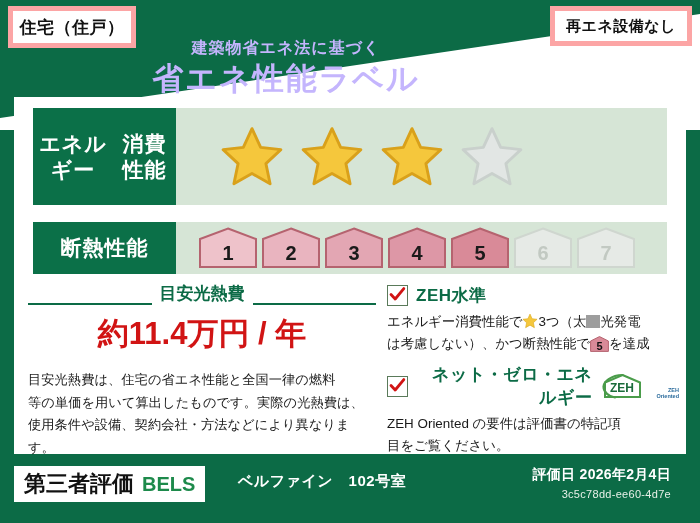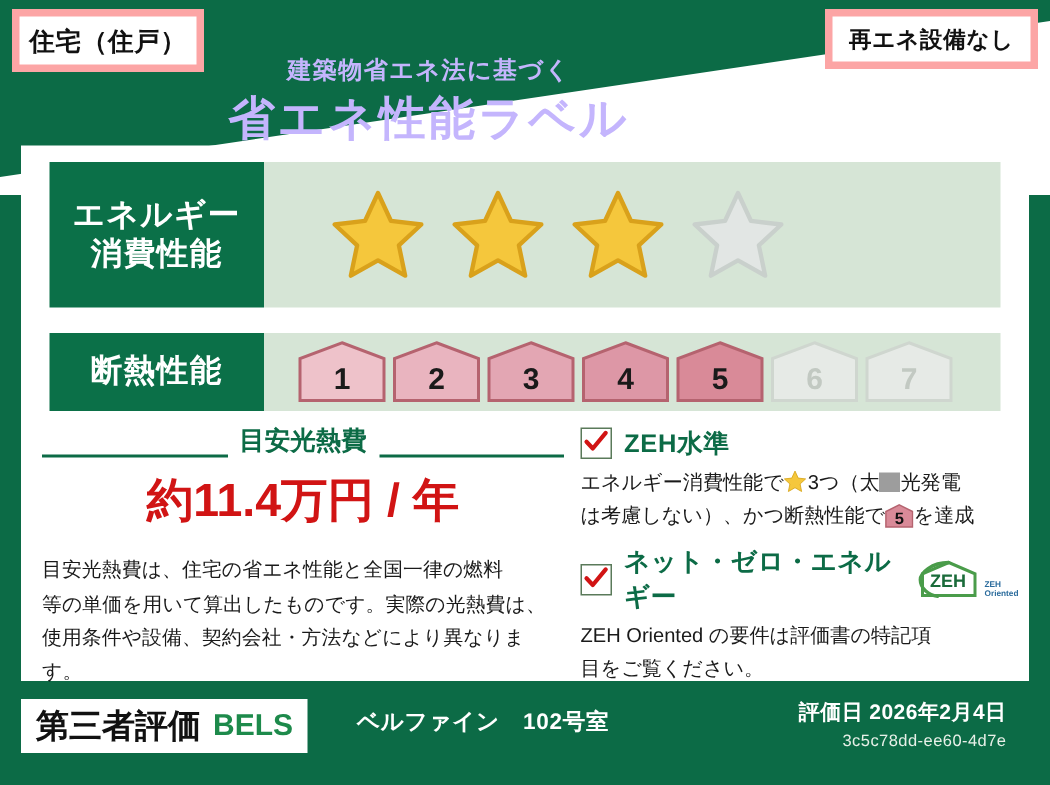--- a/index.html
+++ b/index.html
@@ -30,21 +30,21 @@
     position:absolute;left:0;top:40px;width:572px;text-align:center;
     color:#c4b5fd;
   }
   .title-sub{font-size:16px;font-weight:bold;letter-spacing:1px;line-height:1;}
   .title-main{font-size:31px;font-weight:bold;letter-spacing:2px;margin-top:7px;line-height:1;}
 
   
   .perf-row{position:absolute;display:flex;align-items:stretch;}
   .perf-label{
     background:#0b7048;color:#fff;font-weight:bold;
-    display:flex;flex-direction:column;align-items:center;justify-content:center;
+    display:flex;flex-direction:row;align-items:center;justify-content:center;
     text-align:center;letter-spacing:1px;line-height:1.22;
   }
   .perf-body{
     background:#d6e5d6;flex:1;display:flex;align-items:center;
   }
 
   
   .row-energy{left:33px;top:108px;width:634px;height:97px;}
   .row-energy .perf-label{width:143px;font-size:21px;}
   .stars{display:flex;align-items:center;gap:14px;padding-left:43px;}
@@ -75,36 +75,36 @@
     text-align:center;color:#d11414;font-weight:bold;font-size:31px;
     margin-top:13px;letter-spacing:0px;line-height:1;
   }
   .cost-note{
     margin-top:20px;font-size:13.2px;color:#1a1a1a;line-height:1.72;
     letter-spacing:0.1px;
   }
 
   .zeh-block{position:absolute;left:373px;top:2px;width:292px;}
   .zeh-item{margin-bottom:9px;}
-  .zeh-head{display:flex;align-items:center;gap:8px;}
+  .zeh-head{display:flex;align-items:center;gap:8px;text-align:right;}
   .chk{
     width:19px;height:19px;border:1.6px solid #5a7a5a;background:#fff;
     position:relative;flex:0 0 auto;
   }
   .chk svg{position:absolute;left:1px;top:0px;}
   .zeh-title{font-size:17px;font-weight:bold;color:#0c6b46;letter-spacing:0.5px;}
   .zeh-text{font-size:13.4px;color:#1a1a1a;line-height:1.62;margin-top:4px;}
   .inline-star{display:inline-block;vertical-align:-3px;width:16px;height:16px;}
   .inline-house{display:inline-block;vertical-align:-4px;width:19px;height:16px;position:relative;}
   .inline-house span{
     position:absolute;left:0;right:0;bottom:0px;text-align:center;
     font-size:11px;font-weight:bold;color:#111;line-height:1;
   }
   .redact{display:inline-block;width:14px;height:13px;background:#9d9d9d;vertical-align:-2px;}
-  .zeh-logo{display:inline-flex;align-items:flex-end;gap:2px;vertical-align:-7px;margin-left:2px;}
+  .zeh-logo{display:inline-flex;align-items:flex-end;gap:12px;vertical-align:-7px;margin-left:2px;}
 
   
   .footer{position:absolute;left:0;top:458px;width:685px;height:65px;}
   .bels-badge{
     position:absolute;left:14px;top:8px;height:36px;background:#fff;
     display:flex;align-items:center;padding:0 10px;gap:8px;
   }
   .bels-jp{font-size:22px;font-weight:bold;color:#111;letter-spacing:0px;}
   .bels-en{font-size:20px;font-weight:bold;color:#1d8a4b;letter-spacing:0px;}
   .bldg-name{

